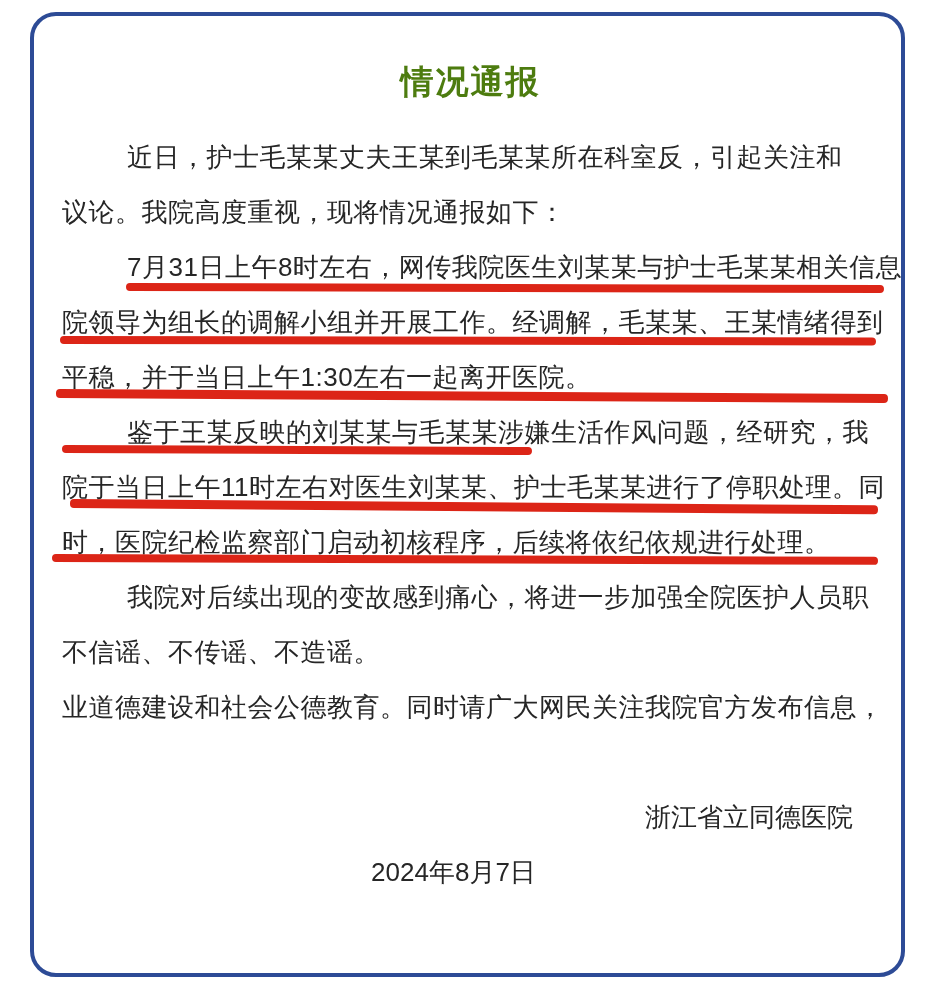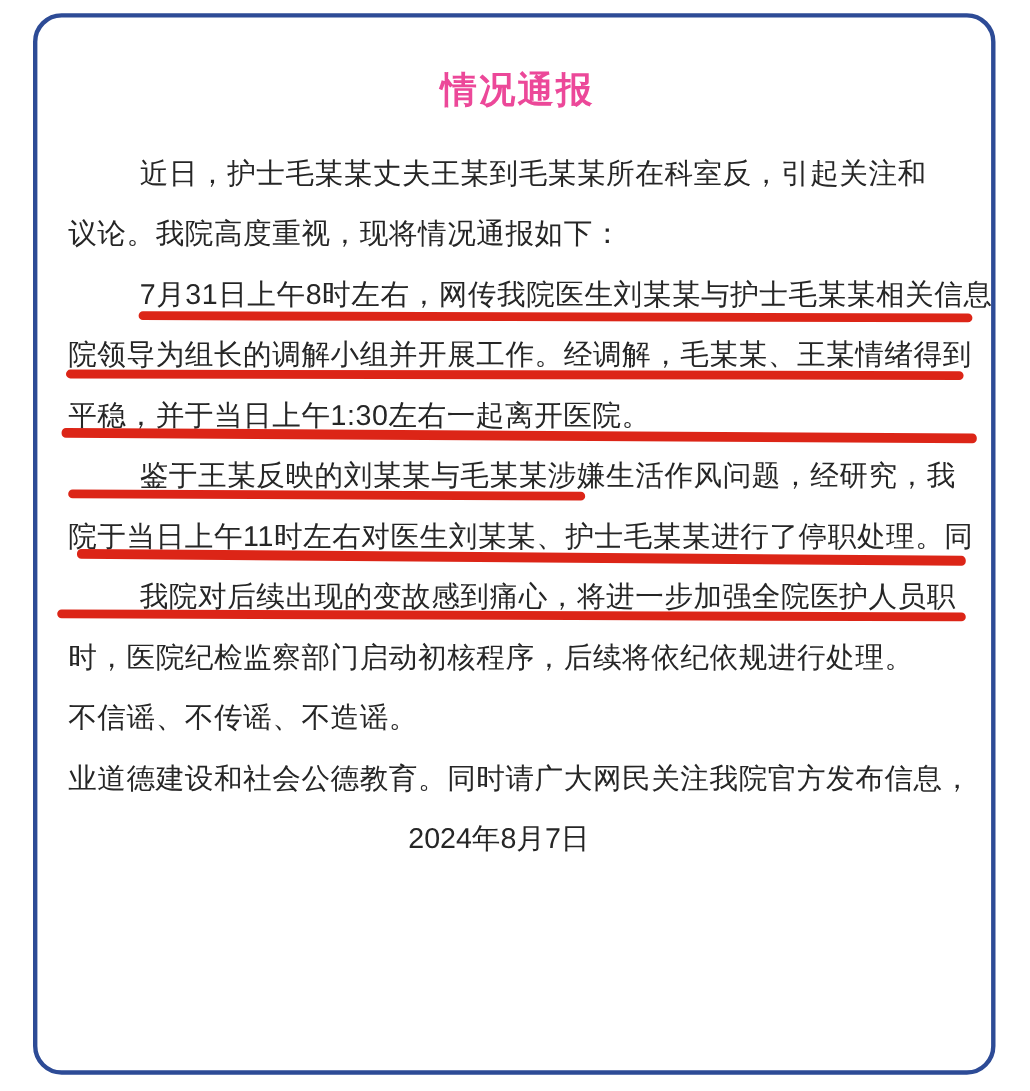--- a/index.html
+++ b/index.html
@@ -31,21 +31,21 @@
     padding: 0 22px 0 28px;
   }
   .title {
     margin-top: 46px;
     height: 40px;
     line-height: 40px;
     text-align: center;
     font-size: 33px;
     font-weight: bold;
     letter-spacing: 2px;
-    color: #ec4899;
+    color: #4d7c0f;
   }
   .body-text { margin-top: 28px; }
   .line {
     height: 55px;
     line-height: 55px;
     font-size: 26px;
     letter-spacing: 0.5px;
     white-space: nowrap;
     color: var(--text);
   }
@@ -80,25 +80,26 @@
   <div class="frame">
     <div class="title">情况通报</div>
     <div class="body-text">
       <div class="line indent">近日，护士毛某某丈夫王某到毛某某所在科室反，引起关注和</div>
       <div class="line">议论。我院高度重视，现将情况通报如下：</div>
       <div class="line indent">7月31日上午8时左右，网传我院医生刘某某与护士毛某某相关信息</div>
       <div class="line">院领导为组长的调解小组并开展工作。经调解，毛某某、王某情绪得到</div>
       <div class="line">平稳，并于当日上午1:30左右一起离开医院。</div>
       <div class="line indent">鉴于王某反映的刘某某与毛某某涉嫌生活作风问题，经研究，我</div>
       <div class="line">院于当日上午11时左右对医生刘某某、护士毛某某进行了停职处理。同</div>
+      <div class="line">时，医院纪检监察部门启动初核程序，后续将依纪依规进行处理。</div>
       <div class="line indent">我院对后续出现的变故感到痛心，将进一步加强全院医护人员职</div>
-      <div class="line">时，医院纪检监察部门启动初核程序，后续将依纪依规进行处理。</div>
       <div class="line">不信谣、不传谣、不造谣。</div>
       <div class="line">业道德建设和社会公德教育。同时请广大网民关注我院官方发布信息，</div>
     </div>
+    <div class="signature">浙江省立同德医院</div>
     <div class="date">2024年8月7日</div>
   </div>
 
   <div class="red-line" style="left:126px; top:283px; width:758px; height:8px; transform:rotate(0.15deg);"></div>
   <div class="red-line" style="left:60px;  top:336px; width:816px; height:8px; transform:rotate(0.1deg);"></div>
   <div class="red-line" style="left:56px;  top:389px; width:832px; height:9px; transform:rotate(0.35deg);"></div>
   <div class="red-line" style="left:62px;  top:445px; width:470px; height:8px; transform:rotate(0.25deg);"></div>
   <div class="red-line" style="left:70px;  top:499px; width:808px; height:9px; transform:rotate(0.45deg);"></div>
   <div class="red-line" style="left:52px;  top:554px; width:826px; height:8px; transform:rotate(0.2deg);"></div>
 </div>

